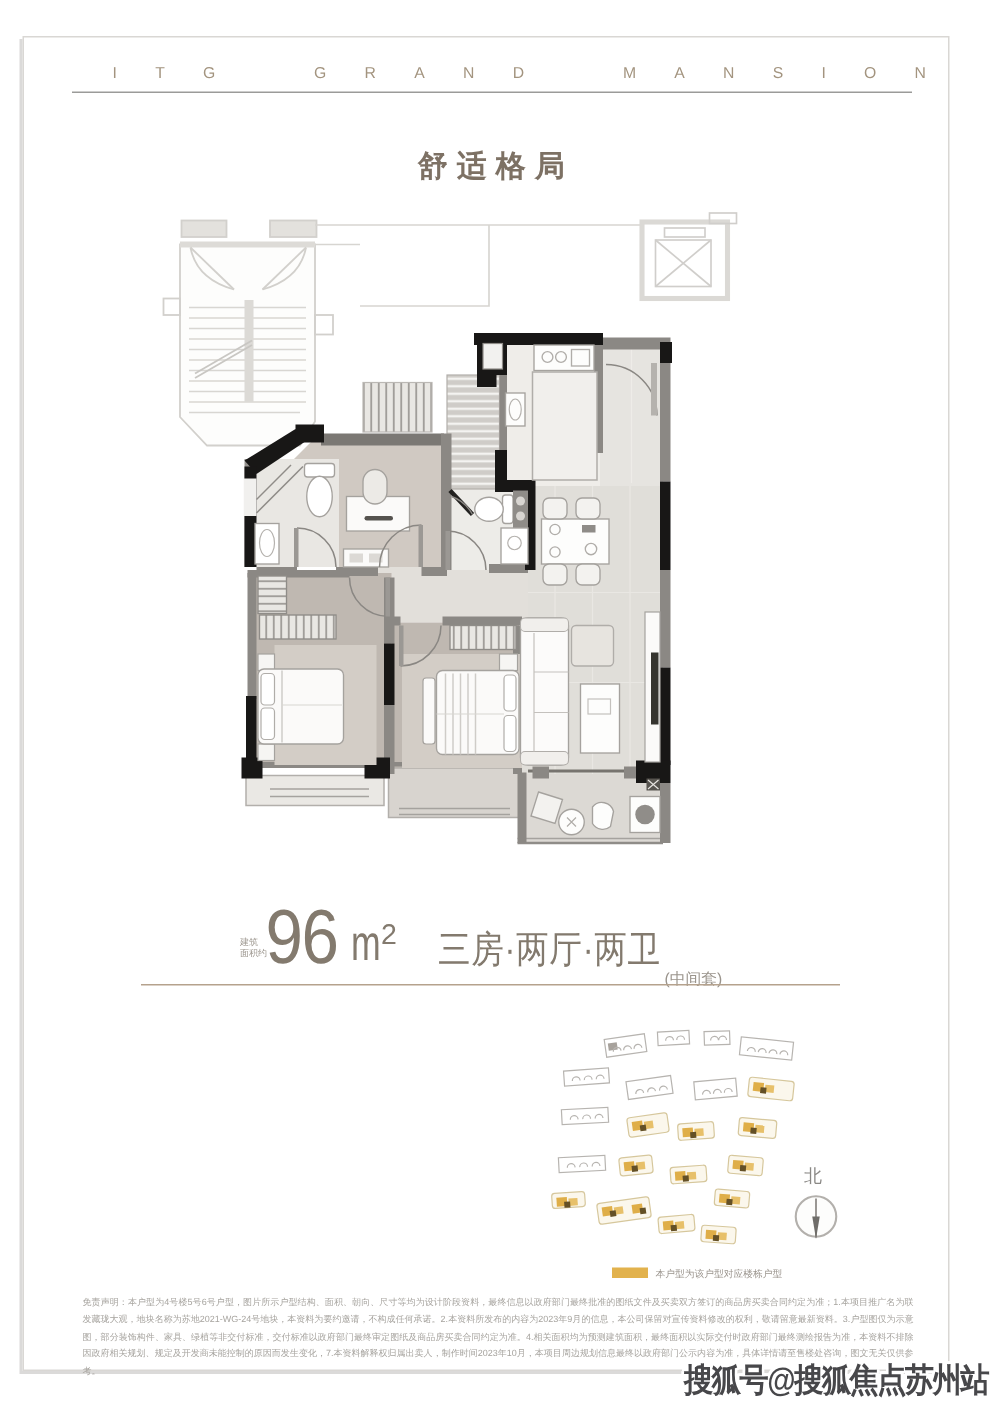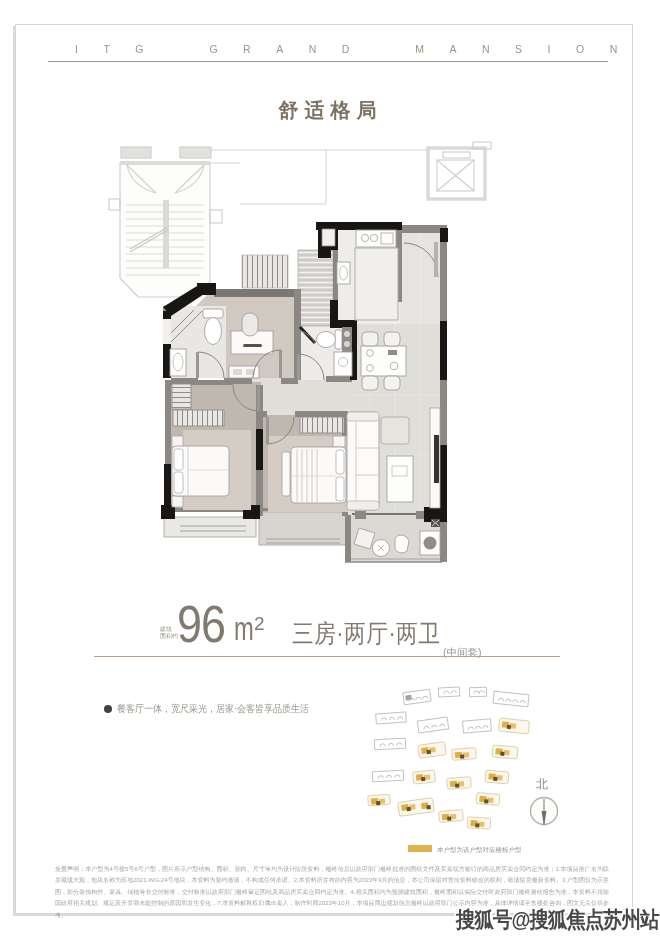--- a/index.html
+++ b/index.html
@@ -579,19 +579,18 @@
 <div class="areaDesc">三房·两厅·两卫</div>
 
 <div class="areaDescSm">(中间套)</div>
 
 <div class="arearule"></div>
 
 <div class="bullets">
 
 
 
-  <div class="row"><span class="dot"></span><span class="bt">餐客厅一体，宽尺采光，居家·会客皆享品质生活</span></div>
 
 </div>
 
 <div class="fine">免责声明：本户型为4号楼5号6号户型，图片所示户型结构、面积、朝向、尺寸等均为设计阶段资料，最终信息以政府部门最终批准的图纸文件及买卖双方签订的商品房买卖合同约定为准；1.本项目推广名为联发藏珑大观，地块名称为苏地2021-WG-24号地块，本资料为要约邀请，不构成任何承诺。2.本资料所发布的内容为2023年9月的信息，本公司保留对宣传资料修改的权利，敬请留意最新资料。3.户型图仅为示意图，部分装饰构件、家具、绿植等非交付标准，交付标准以政府部门最终审定图纸及商品房买卖合同约定为准。4.相关面积均为预测建筑面积，最终面积以实际交付时政府部门最终测绘报告为准，本资料不排除因政府相关规划、规定及开发商未能控制的原因而发生变化，7.本资料解释权归属出卖人，制作时间2023年10月，本项目周边规划信息最终以政府部门公示内容为准，具体详情请至售楼处咨询，图文无关仅供参考。</div>
 
 <div class="watermark">搜狐号@搜狐焦点苏州站</div>
 
 </body></html>

